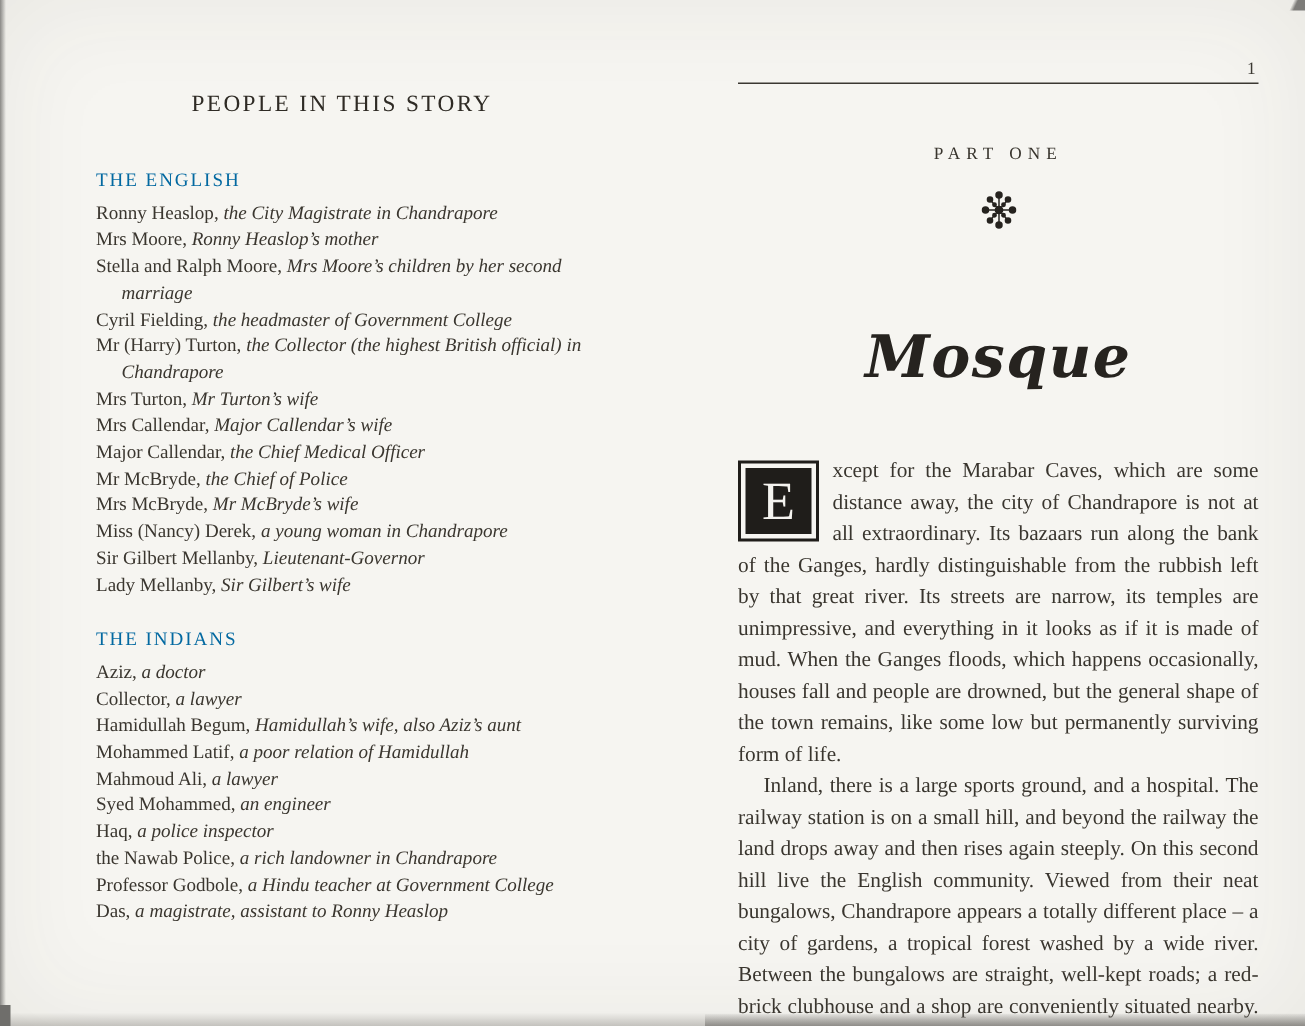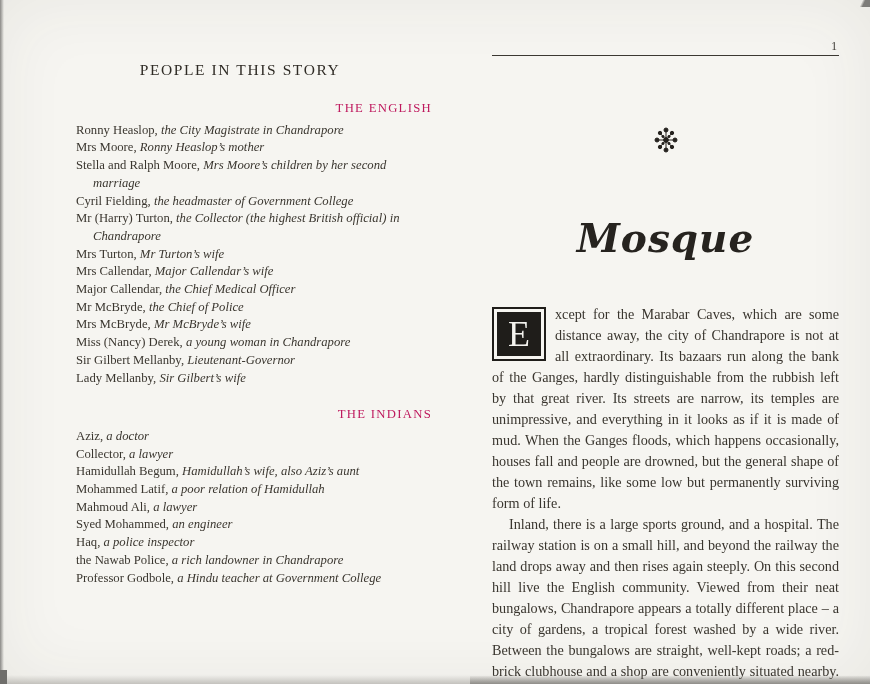--- a/index.html
+++ b/index.html
@@ -14,26 +14,26 @@
                 background:linear-gradient(to right,#8a8986,rgba(230,228,224,0)); }
   .edge-bottom{ position:absolute; left:0; bottom:0; width:100%; height:9px;
                 background:linear-gradient(to bottom,rgba(120,117,112,0),rgba(125,122,117,0.38)); }
   .edge-bottom-right { position:absolute; left:470px; bottom:0; width:400px; height:8px;
                 background:linear-gradient(to bottom,rgba(100,98,94,0.05),rgba(100,98,94,0.55)); }
   .corner-bl  { position:absolute; left:0; bottom:0; width:7px; height:14px; background:#6f6e6b; }
   .corner-tr  { position:absolute; right:0; top:0; width:16px; height:7px;
                 background:linear-gradient(115deg,rgba(0,0,0,0) 45%,#7d7c79 60%); }
 
   
-  .left-page  { position:absolute; left:16px; top:0; width:435px; height:492px;text-decoration:underline; }
+  .left-page  { position:absolute; left:4px; top:0; width:435px; height:492px;text-decoration:underline; }
   .lp-title   { position:absolute; top:61px; left:38px; width:372px; text-align:center;
                 font-size:15.5px; letter-spacing:1.6px; color:#2f2b25; white-space:nowrap; }
   .lp-list    { position:absolute; top:96px; left:60px; width:356px;
                 font-size:12.7px; line-height:17.7px; color:#3a362f; }
-  .sec-head   { letter-spacing:1.3px; margin:4px 0 4px 0; color:#be185d;text-align:right; }
+  .sec-head   { letter-spacing:1.3px; margin:16px 0 4px 0; color:#0369a1; }
   .sec-gap    { margin-top:19px; }
   .entry      { padding-left:17px; text-indent:-17px; }
   .entry-desc { font-style:italic; }
 
   
   .right-page { position:absolute; left:435px; top:0; width:435px; height:684px; }
   .rp-header  { position:absolute; top:36px; left:57px; width:347px;
                 border-bottom:1.6px solid #3b3832; text-align:right; }
   .page-num   { display:inline-block; font-size:11.5px; color:#3b3832; padding:0 2px 3px 0; }
   .part-label { position:absolute; top:97px; left:57px; width:347px; text-align:center;
@@ -106,30 +106,32 @@
           <div class="entry"><span class="entry-name">Mahmoud Ali,</span> <span class="entry-desc">a lawyer</span></div>
 
           <div class="entry"><span class="entry-name">Syed Mohammed,</span> <span class="entry-desc">an engineer</span></div>
 
           <div class="entry"><span class="entry-name">Haq,</span> <span class="entry-desc">a police inspector</span></div>
 
           <div class="entry"><span class="entry-name">the Nawab Police,</span> <span class="entry-desc">a rich landowner in Chandrapore</span></div>
 
           <div class="entry"><span class="entry-name">Professor Godbole,</span> <span class="entry-desc">a Hindu teacher at Government College</span></div>
 
+          <div class="entry"><span class="entry-name">Das,</span> <span class="entry-desc">a magistrate, assistant to Ronny Heaslop</span></div>
 
         </div>
     </div>
   </div>
 
   <div class="right-page">
     <div class="rp-header">
       <span class="page-num">1</span>
     </div>
 
+    <div class="part-label">PART ONE</div>
 
     <div class="ornament">
       <svg class="orn-svg" width="24" height="26" viewBox="0 0 24 26">
         <g fill="#26231f" stroke="#26231f" stroke-width="1">
           <line x1="12" y1="3" x2="12" y2="23"></line>
           <line x1="3" y1="13" x2="21" y2="13"></line>
           <line x1="6" y1="6" x2="18" y2="20"></line>
           <line x1="18" y1="6" x2="6" y2="20"></line>
           <circle cx="12" cy="3" r="2"></circle>
             <circle cx="12" cy="23" r="2"></circle>

